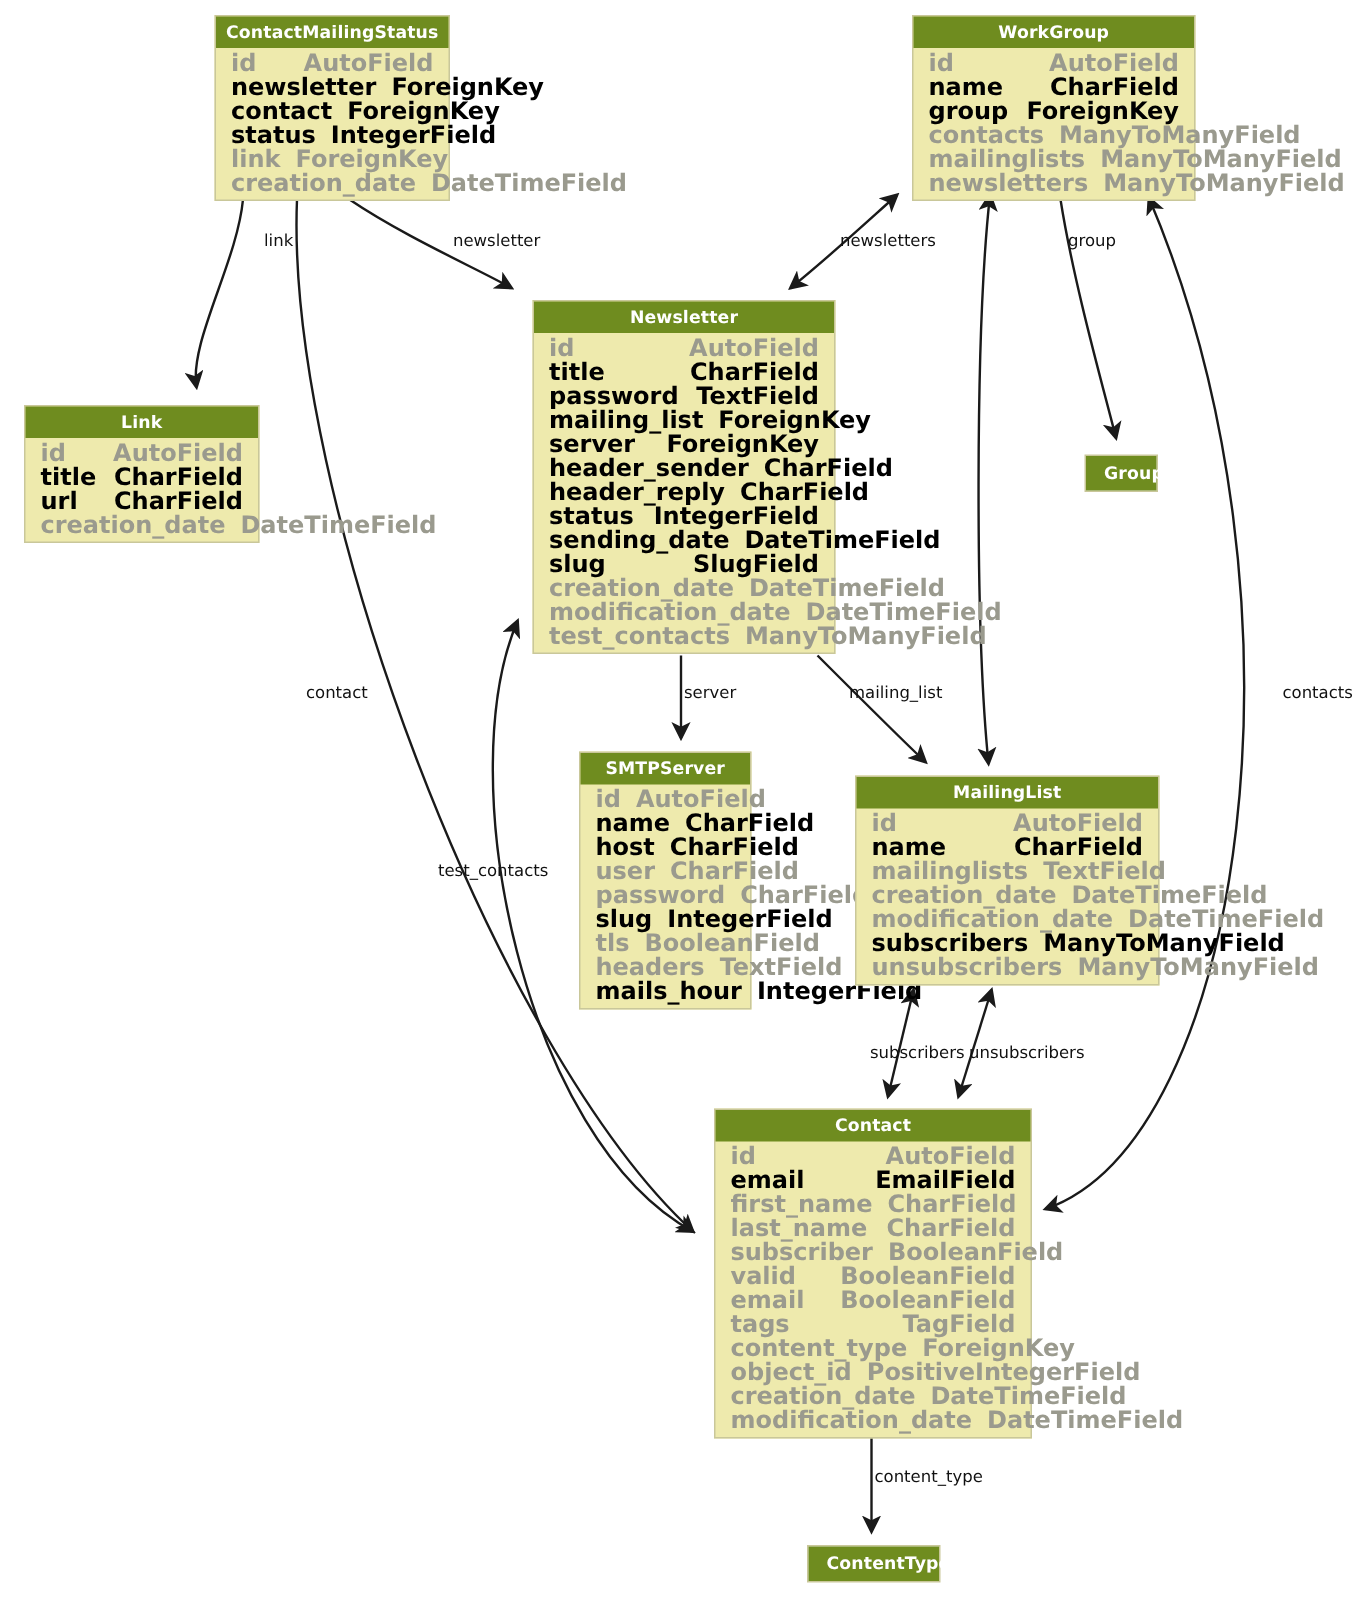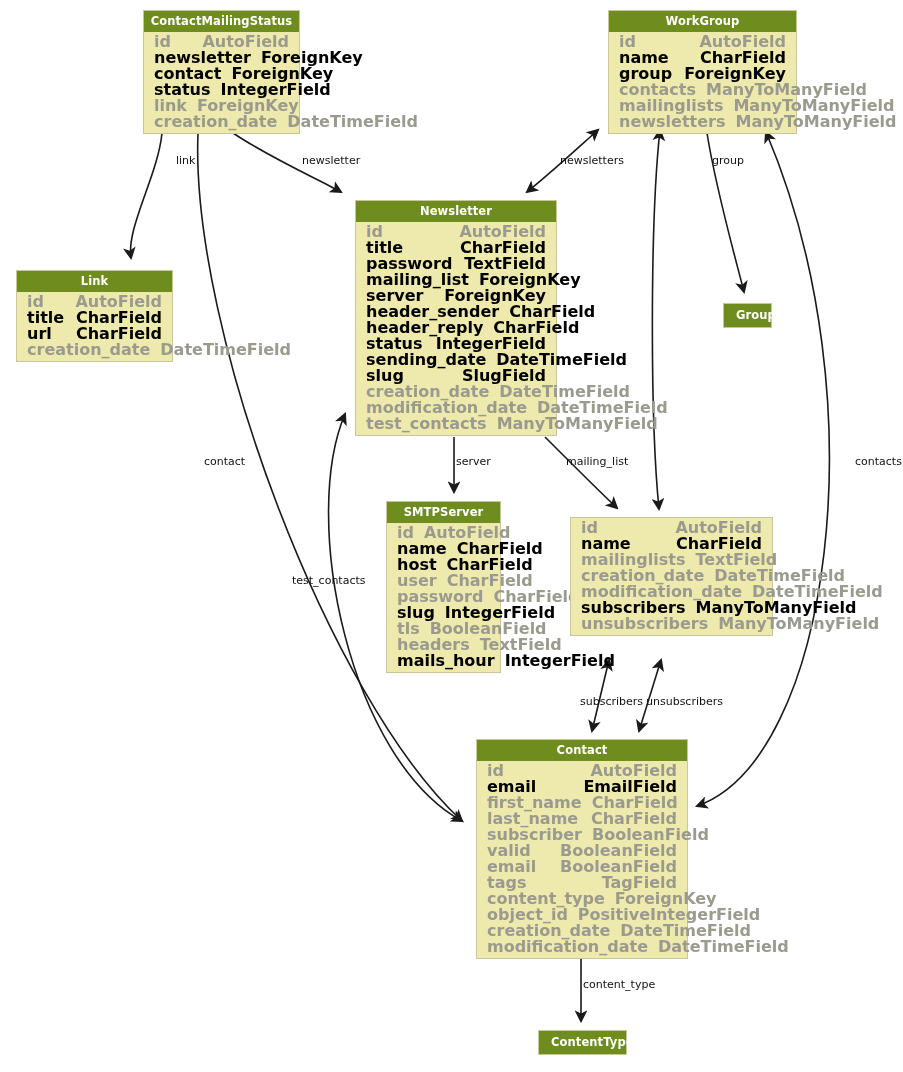--- a/index.html
+++ b/index.html
@@ -268,20 +268,21 @@
             <span class="fname">headers</span>
             <span class="ftype">TextField</span>
           </div>
           <div class="row req">
             <span class="fname">mails_hour</span>
             <span class="ftype">IntegerField</span>
           </div>
         </div>
       </div>
       <div class="entity" style="left: 570px; top: 517px; width: 203px;">
+        <div class="hdr">MailingList</div>
         <div class="rows">
           <div class="row opt">
             <span class="fname">id</span>
             <span class="ftype">AutoField</span>
           </div>
           <div class="row req">
             <span class="fname">name</span>
             <span class="ftype">CharField</span>
           </div>
           <div class="row opt">

